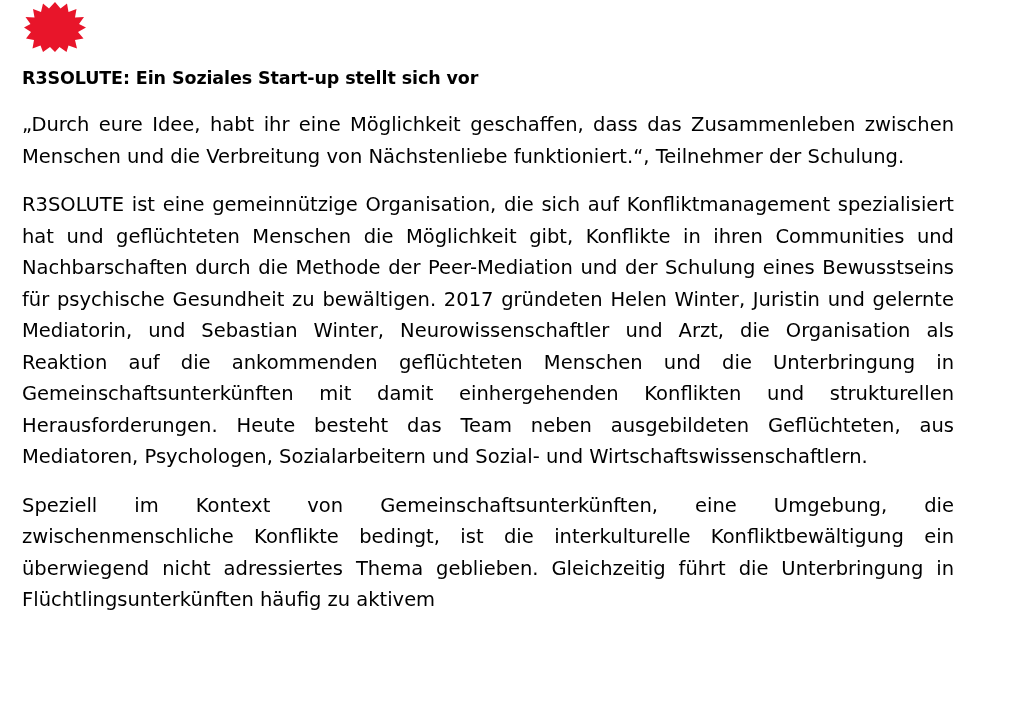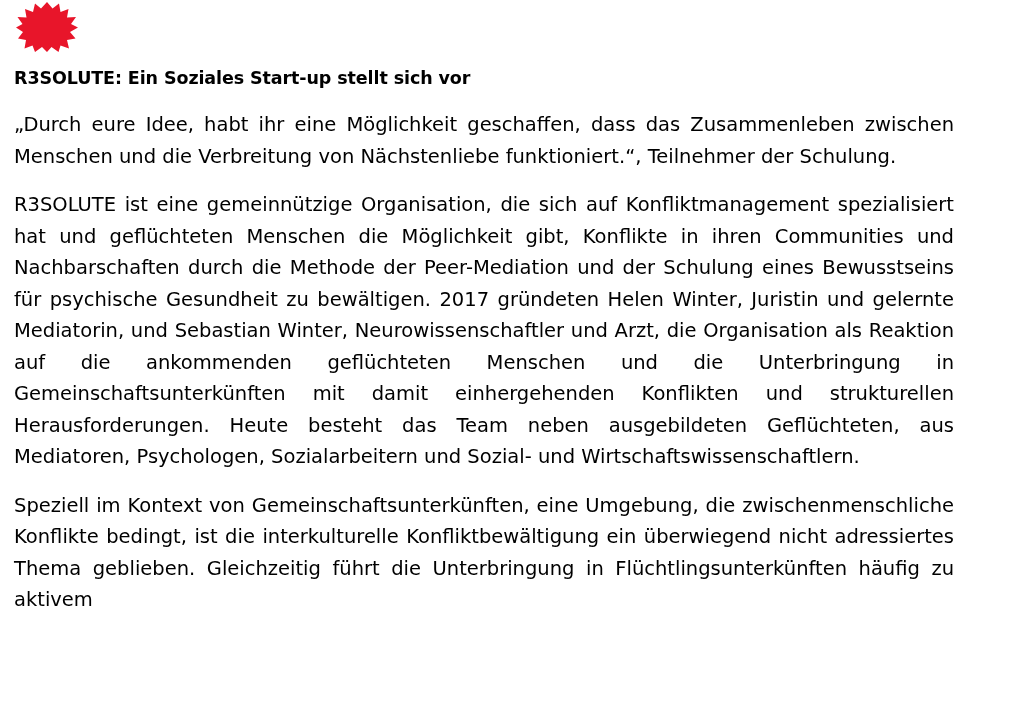--- a/index.html
+++ b/index.html
@@ -12,21 +12,21 @@
     background: #ffffff;
     font-family: "DejaVu Sans", sans-serif;
     color: #000000;
     overflow: hidden;
   }
   .page {
     position: relative;
     width: 1024px;
     height: 570px;
     box-sizing: border-box;
-    padding: 0 66px 0 14px;
+    padding: 0 66px 0 22px;
   }
   .logo-wrap {
     position: relative;
     height: 62px;
     padding-top: 6px;
   }
   .starburst {
     position: absolute;
     left: 2px;
     top: 2px;

